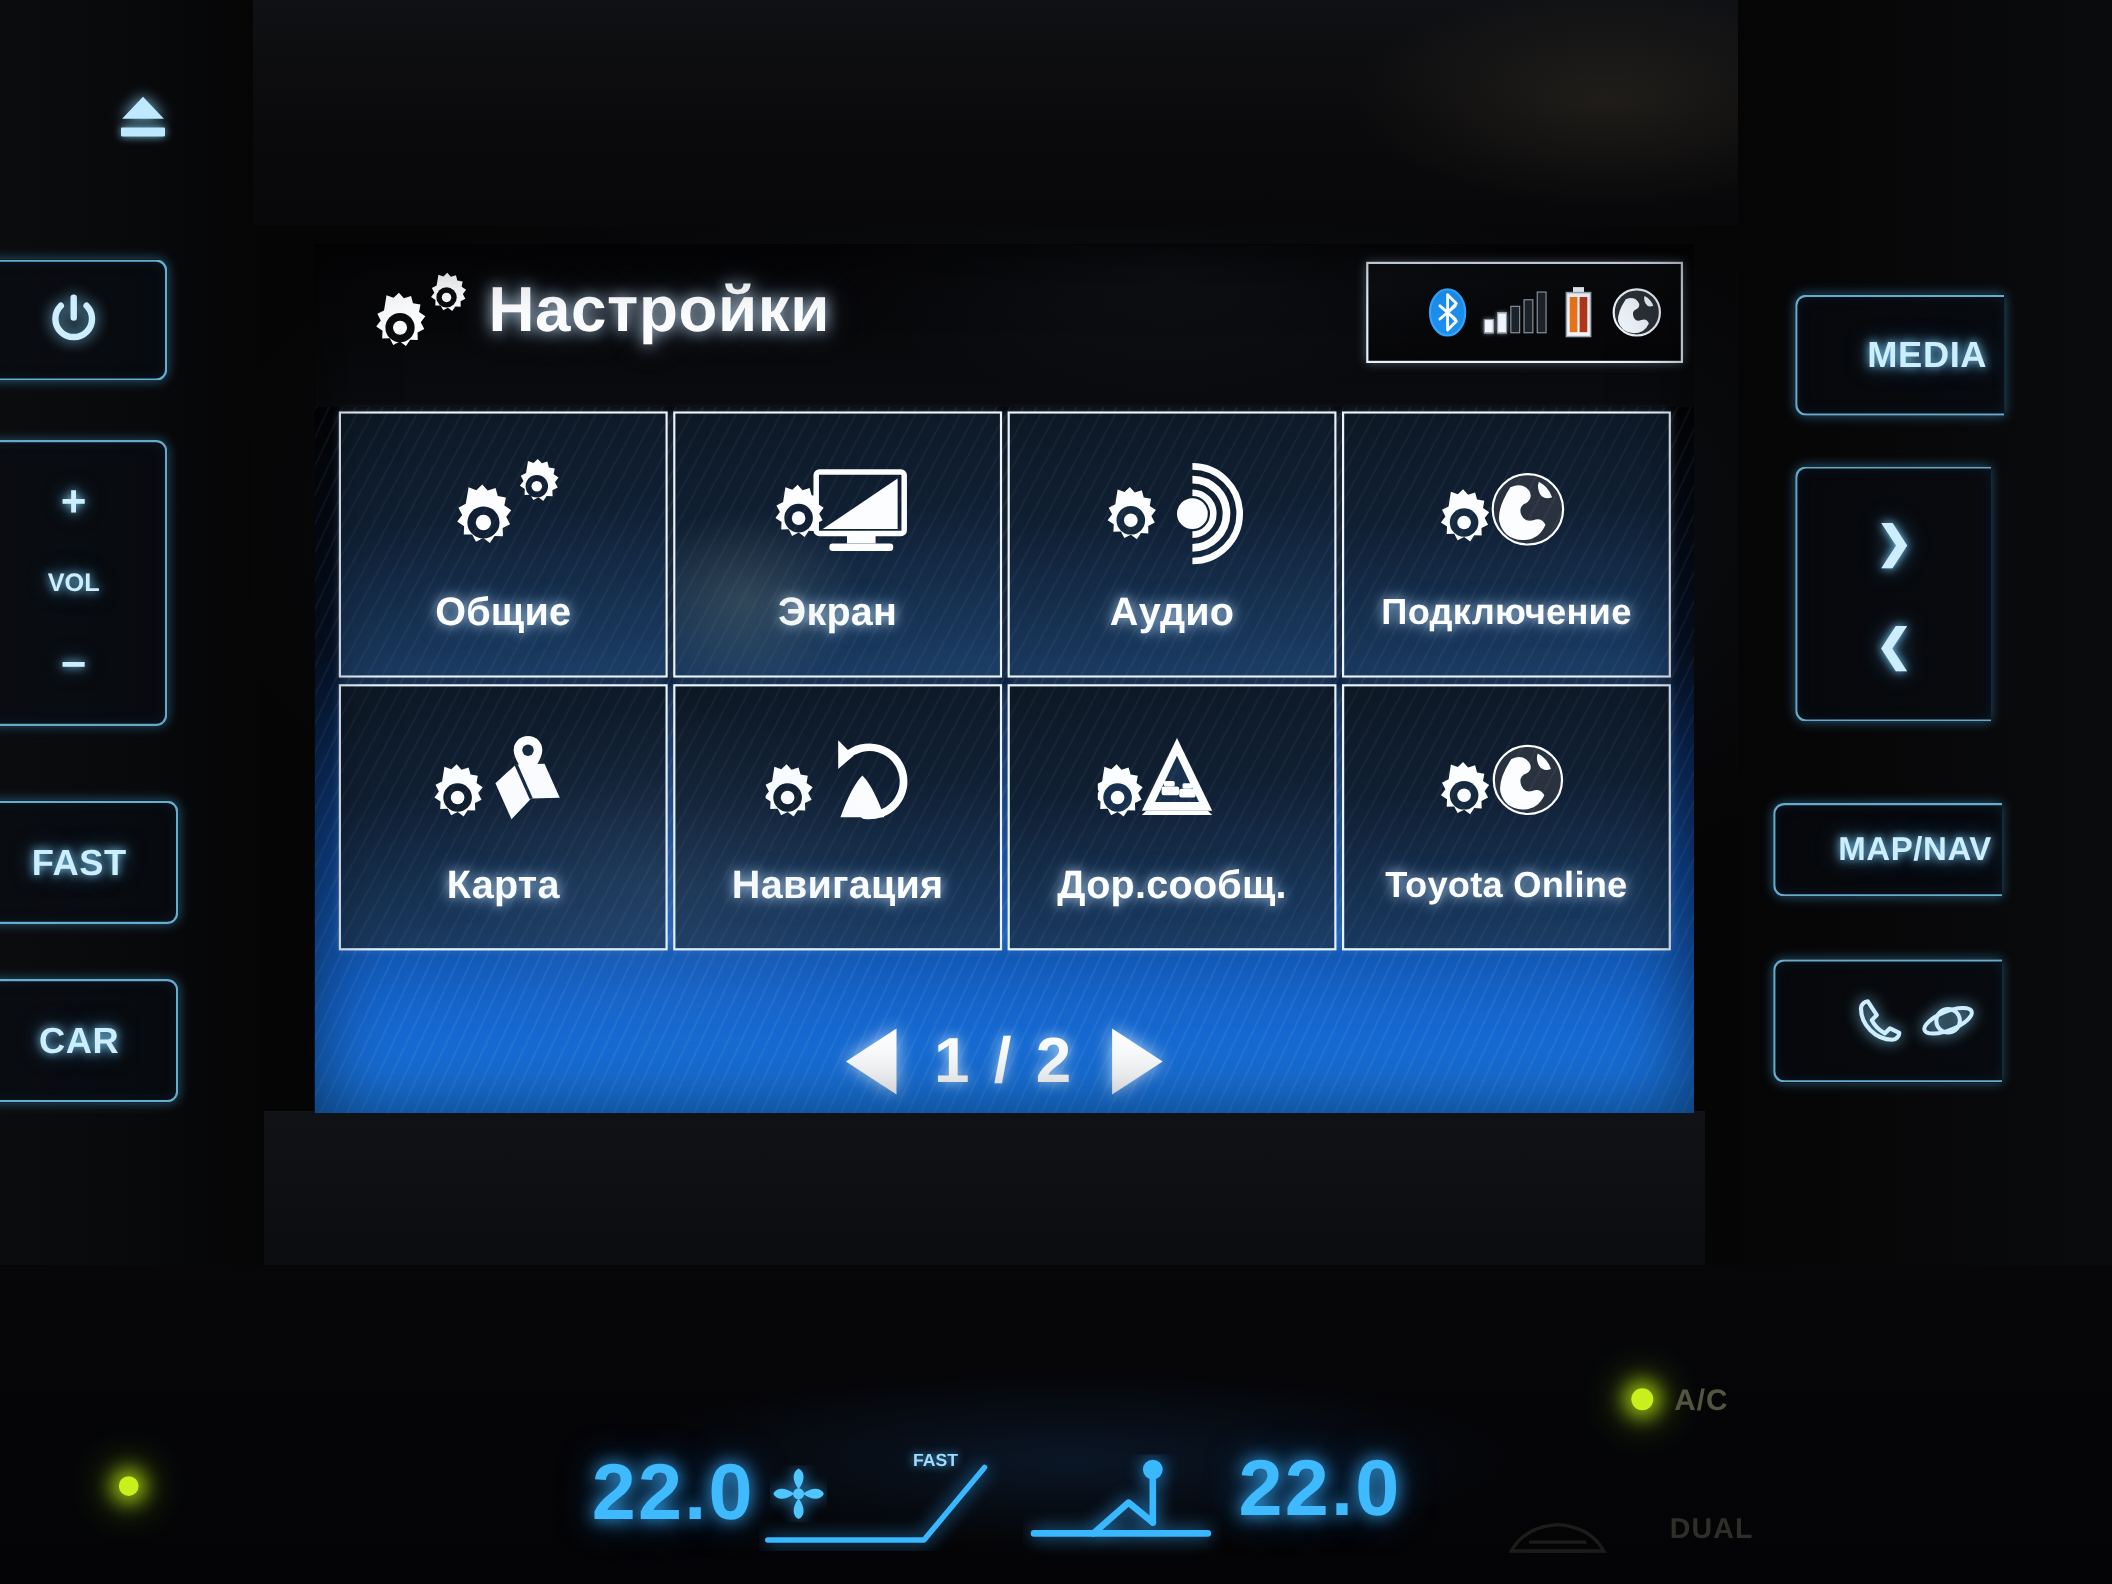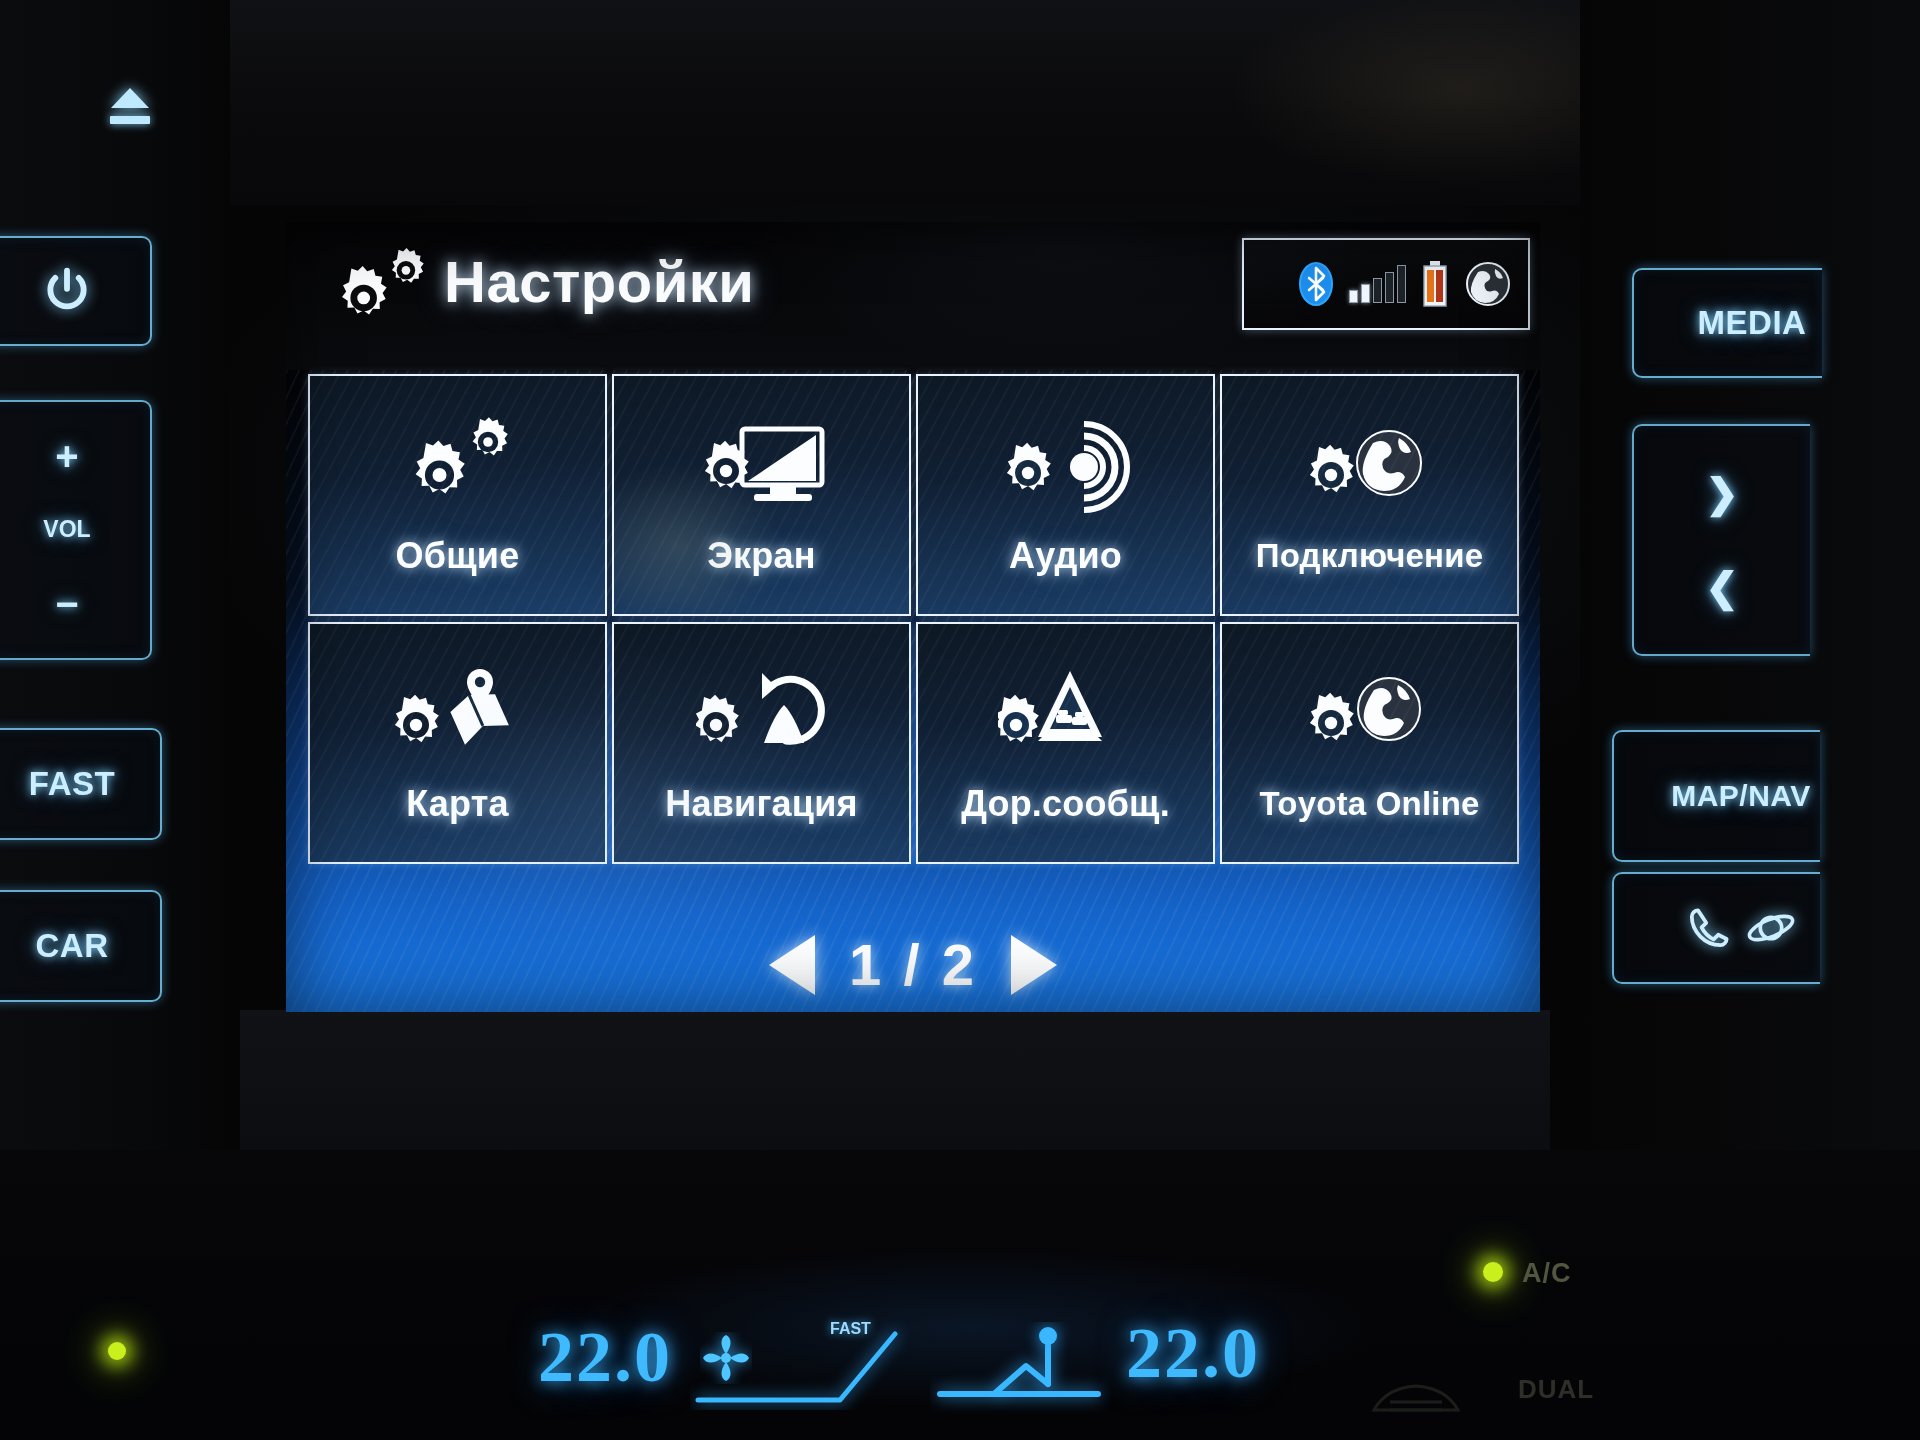--- a/index.html
+++ b/index.html
@@ -197,21 +197,21 @@
     pointer-events:none; z-index:6;
   }
   .scr-vign {
     position:absolute; inset:0; z-index:7; pointer-events:none;
     box-shadow:inset 0 0 68px rgba(0,0,0,.58);
   }
 
   
   .hvac-num {
     position:absolute; color:#3fbaff; font-size:72px; font-weight:700;
-    font-family:Liberation Serif, serif; letter-spacing:2px;
+    font-family:Liberation Sans, sans-serif; letter-spacing:2px;
     text-shadow:0 0 15px rgba(60,180,255,.95), 0 0 34px rgba(30,130,230,.6);
   }
   .hv-label {
     position:absolute; color:#9fdcff; font-weight:700;
     text-shadow:0 0 9px rgba(80,190,255,.9);
   }
   .led {
     position:absolute; width:20px; height:20px; border-radius:50%;
     background:#c9f01c;
     box-shadow:0 0 16px 7px rgba(180,220,20,.72), 0 0 34px 14px rgba(150,200,20,.32);
@@ -261,21 +261,21 @@
 
   <div class="btn noright" style="left:1632px; top:268px; width:190px; height:110px;">
     <span class="btn-label">MEDIA</span>
   </div>
 
   <div class="rocker noright" style="left:1632px; top:424px; width:178px; height:232px; padding:20px 0;">
     <div class="rk-sym">❯</div>
     <div class="rk-sym">❮</div>
   </div>
 
-  <div class="btn noright" style="left:1612px; top:730px; width:208px; height:132px;">
+  <div class="btn noright" style="left:1612px; top:730px; width:208px; height:85px;">
     <span class="btn-label" style="font-size:30px;">MAP/NAV</span>
   </div>
 
   <div class="btn noright" style="left:1612px; top:872px; width:208px; height:112px; gap:12px;">
     <svg class="gl glowfx" width="48" height="48" viewBox="0 0 24 24">
       <path d="M6.5 3.2 C5 3.2 3.4 4.6 3.4 6.3 c0 7.6 6.7 14.3 14.3 14.3 1.7 0 3.1-1.6 3.1-3.1 l-4.2-2.1 -2.3 2.3 c-2.6-1.3-4.7-3.4-6-6 l2.3-2.3 z" fill="none" stroke="#cdeeff" stroke-width="1.9" stroke-linejoin="round"></path>
     </svg>
     <svg class="gl glowfx" width="52" height="46" viewBox="0 0 26 24">
       <circle cx="13" cy="12" r="5.6" fill="none" stroke="#cdeeff" stroke-width="1.9"></circle>
       <ellipse cx="13" cy="12" rx="12" ry="4.4" fill="none" stroke="#cdeeff" stroke-width="1.9" transform="rotate(-22 13 12)"></ellipse>

